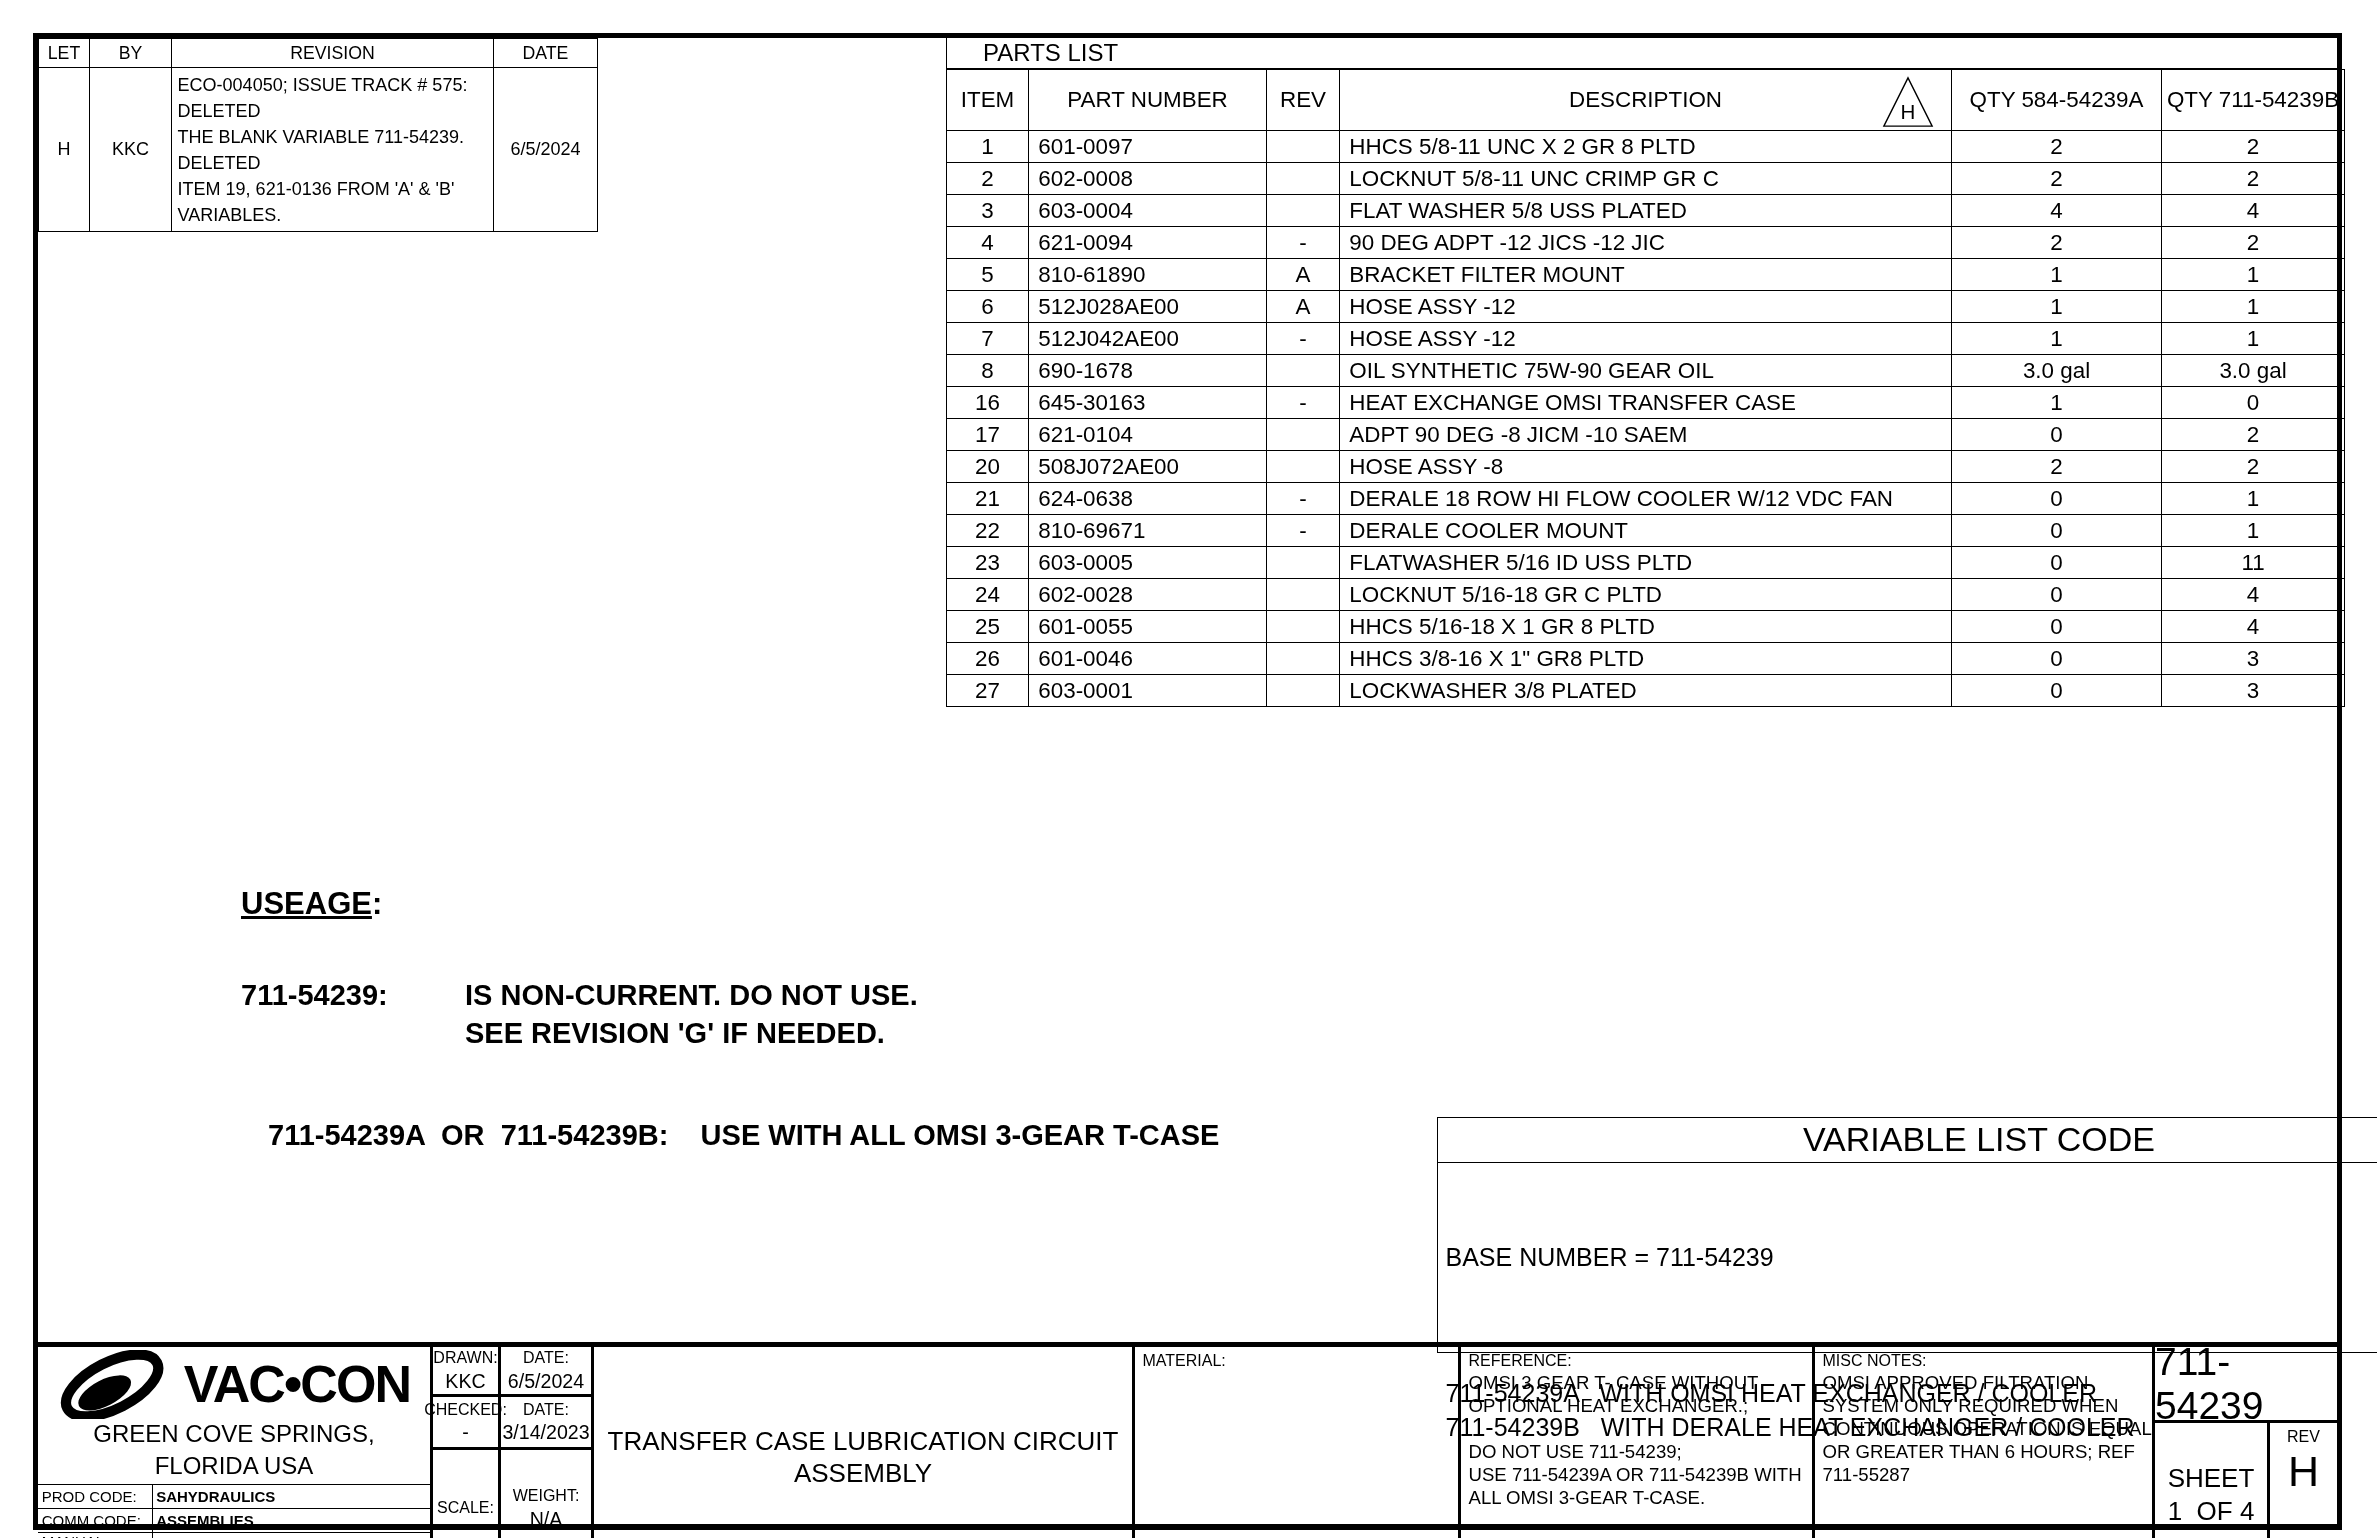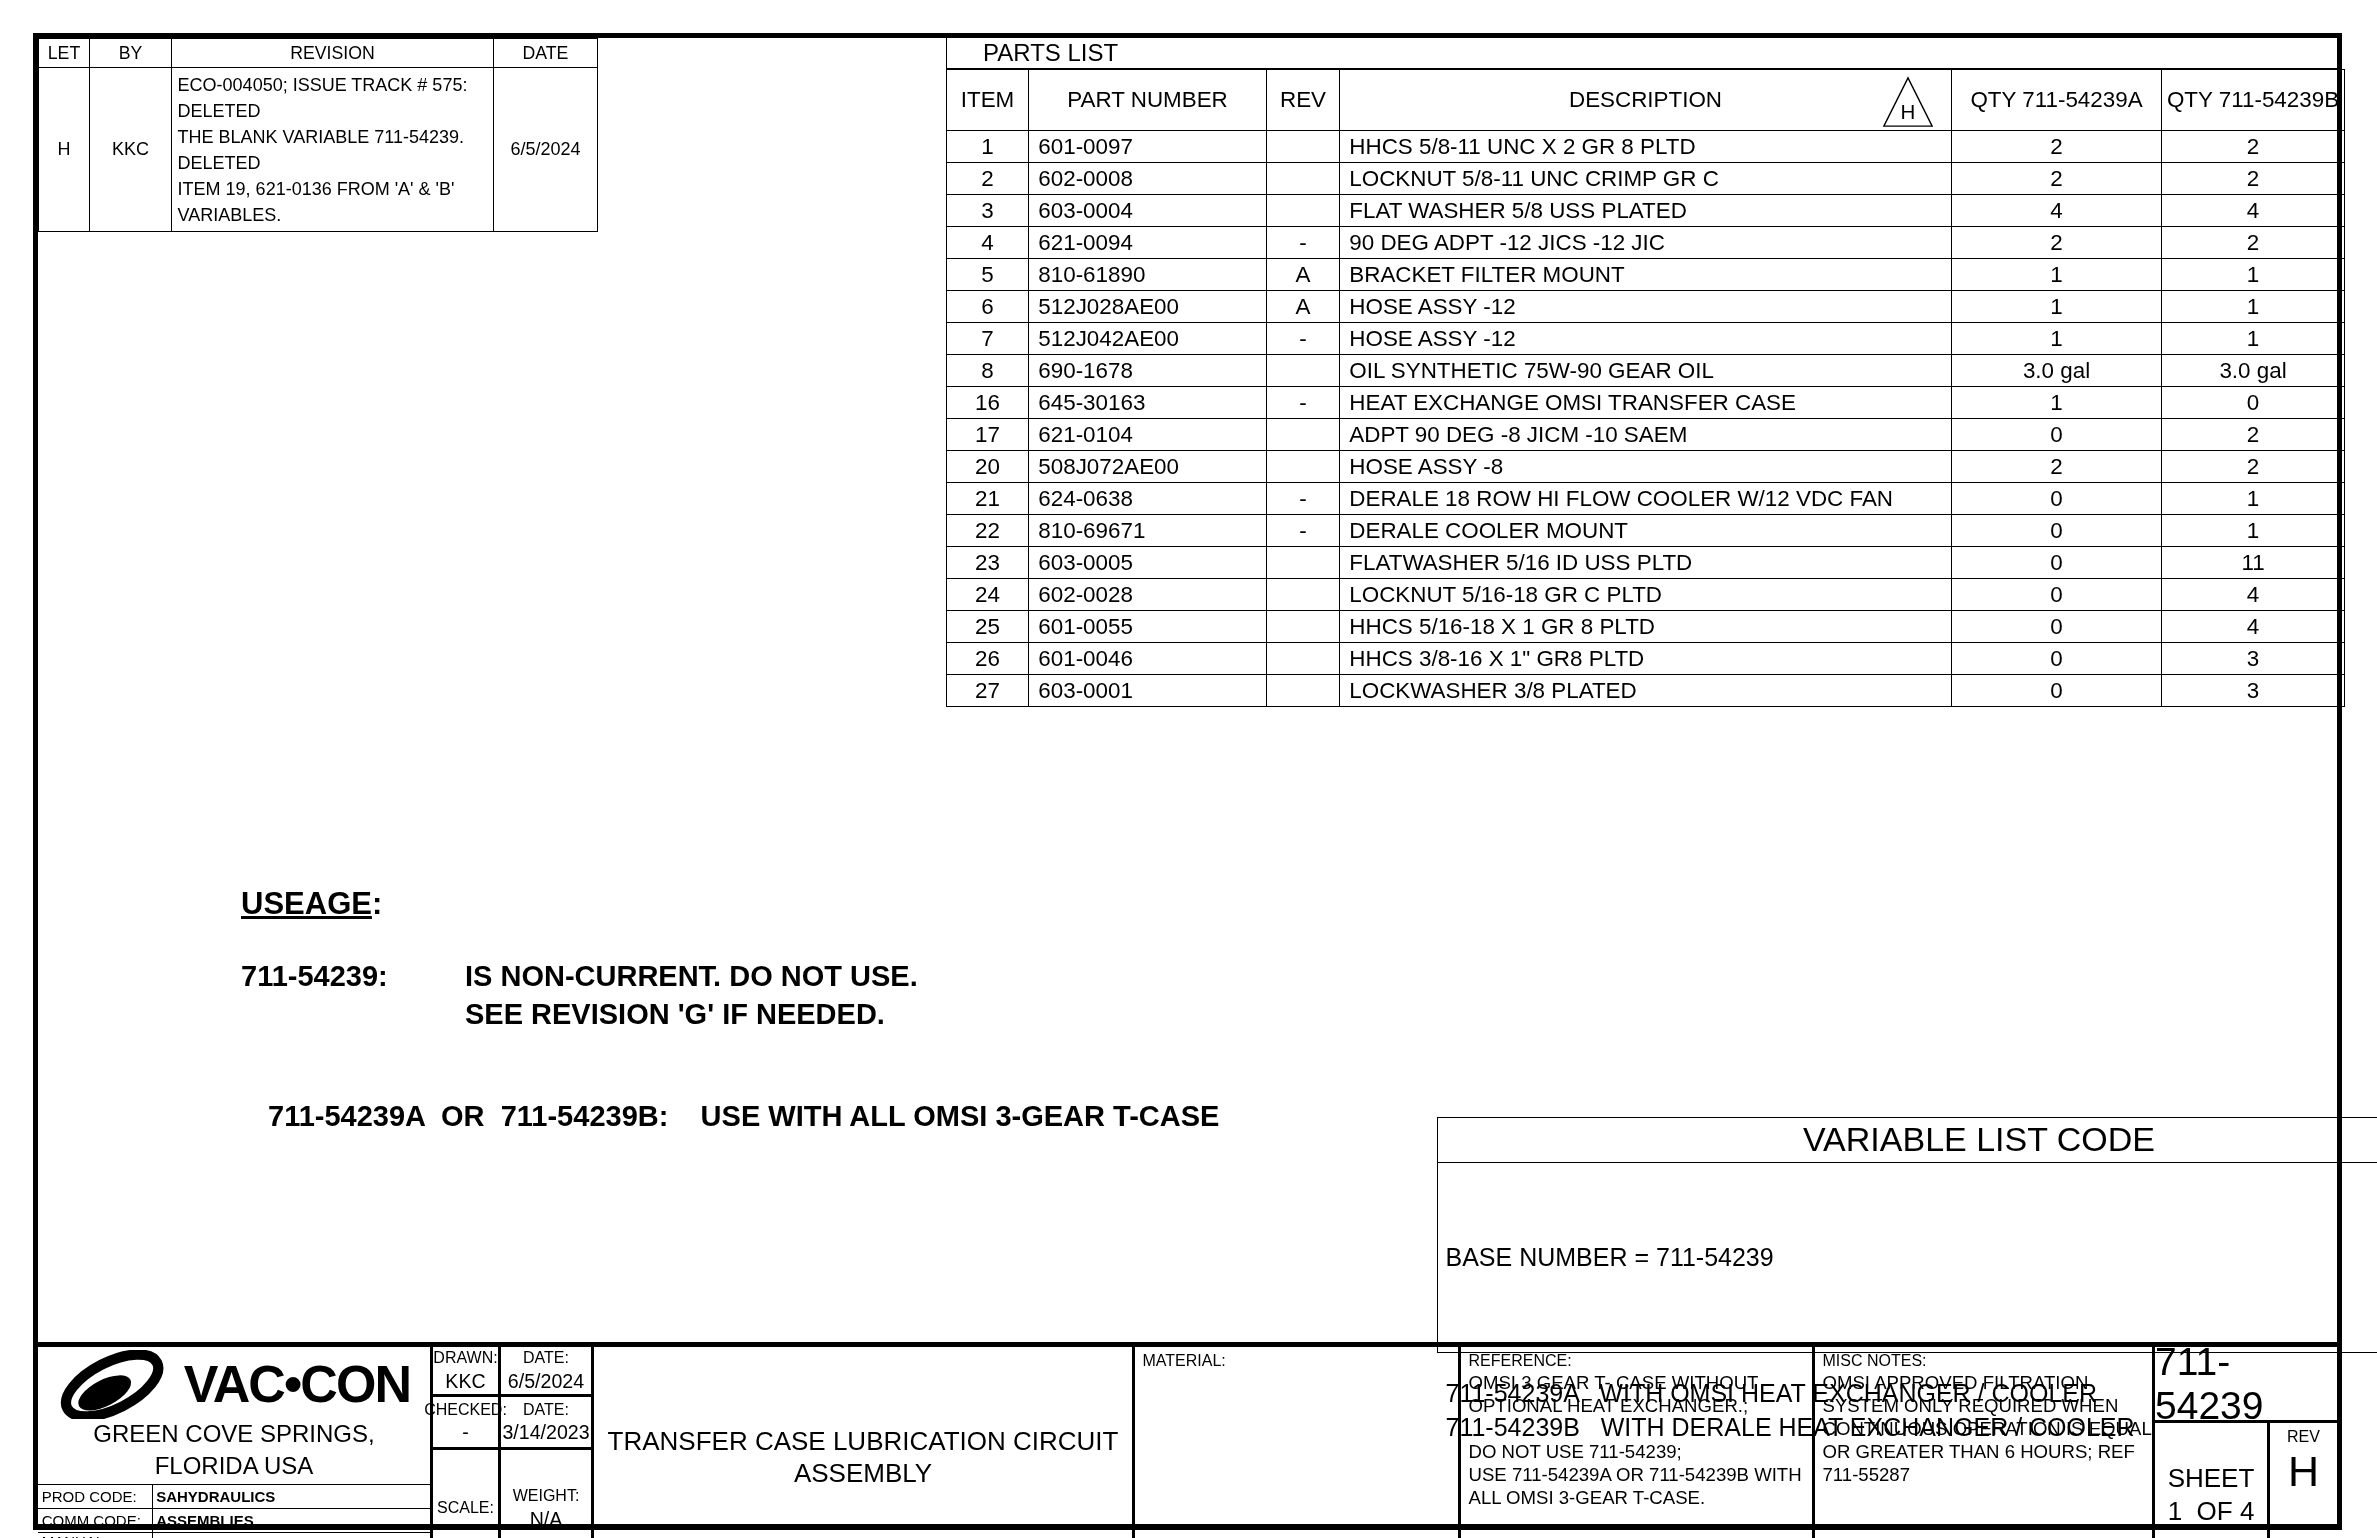--- a/index.html
+++ b/index.html
@@ -37,21 +37,21 @@
   .c-part_number { text-align:left; padding-left:9.3px; }
   .c-rev { text-align:center; }
   .c-description { text-align:left; padding-left:9.3px; }
   .c-qty_a, .c-qty_b { text-align:center; }
   #tri-flag { position:absolute; right:17px; top:5.6px; width:52px; height:52px; }
   #tri-flag svg { display:block; }
   #tri-letter { position:absolute; left:0; right:0; bottom:3.7px; text-align:center; font-size:20.5px; }
 
   
   #usage { left:241px; top:886px; font-weight:700; }
-  #usage-head { font-size:31px; margin-bottom:35px; }
+  #usage-head { font-size:31px; margin-bottom:54px; }
   #usage-head span { text-decoration:underline; }
   #usage-entry1 { display:flex; font-size:29px; line-height:38px; }
   #usage-entry1 .lbl { width:224px; }
   #usage-entry2 { margin-top:67px; font-size:29px; white-space:pre;margin-left:27px; }
 
   
   #varbox { left:1437px; top:1109px; width:1084px; height:236px; border:1.9px solid #000;margin-top:8px; }
   #varbox-title { border-bottom:1.9px solid #000; height:45px; line-height:43px;
                   text-align:center; font-size:34px; }
   #varbox-body { padding:9.3px 7.5px; font-size:25px; line-height:34px; white-space:pre; }
@@ -150,21 +150,21 @@
         <th>REV</th>
         <th>
           <span>DESCRIPTION</span>
           <span id="tri-flag">
             <svg width="52" height="52" viewBox="0 0 56 56">
               <polygon points="28,2 54,54 2,54" fill="#fff" stroke="#000" stroke-width="1.5"></polygon>
             </svg>
             <span id="tri-letter">H</span>
           </span>
         </th>
-        <th>QTY 711-54239A</th>
+        <th>QTY 584-54239A</th>
         <th>QTY 711-54239B</th>
       </tr>
     </thead>
     <tbody>
         <tr>
           <td class="c-item">1</td>
           <td class="c-part_number">601-0097</td>
           <td class="c-rev"></td>
           <td class="c-description">HHCS 5/8-11 UNC X 2 GR 8 PLTD</td>
           <td class="c-qty_a">2</td>

